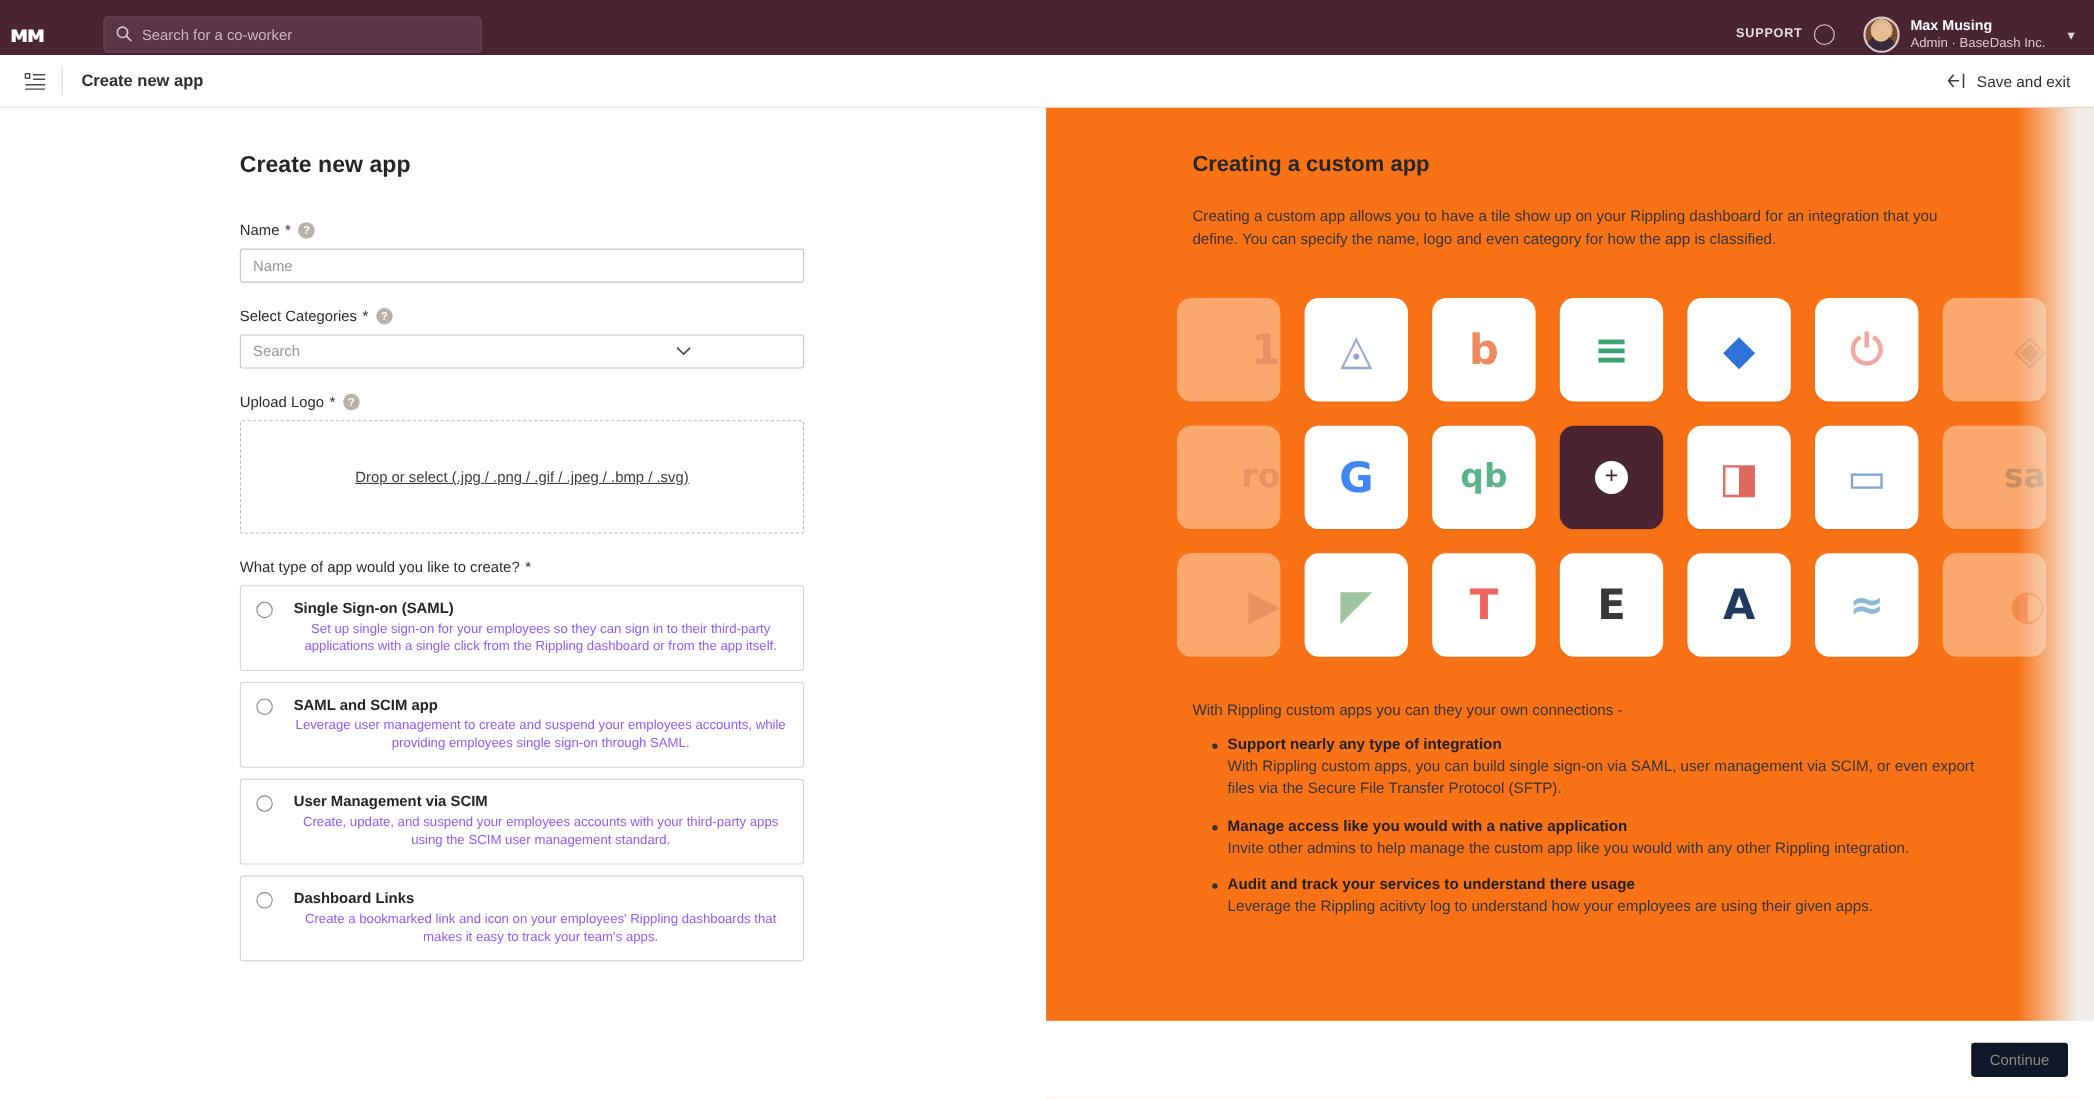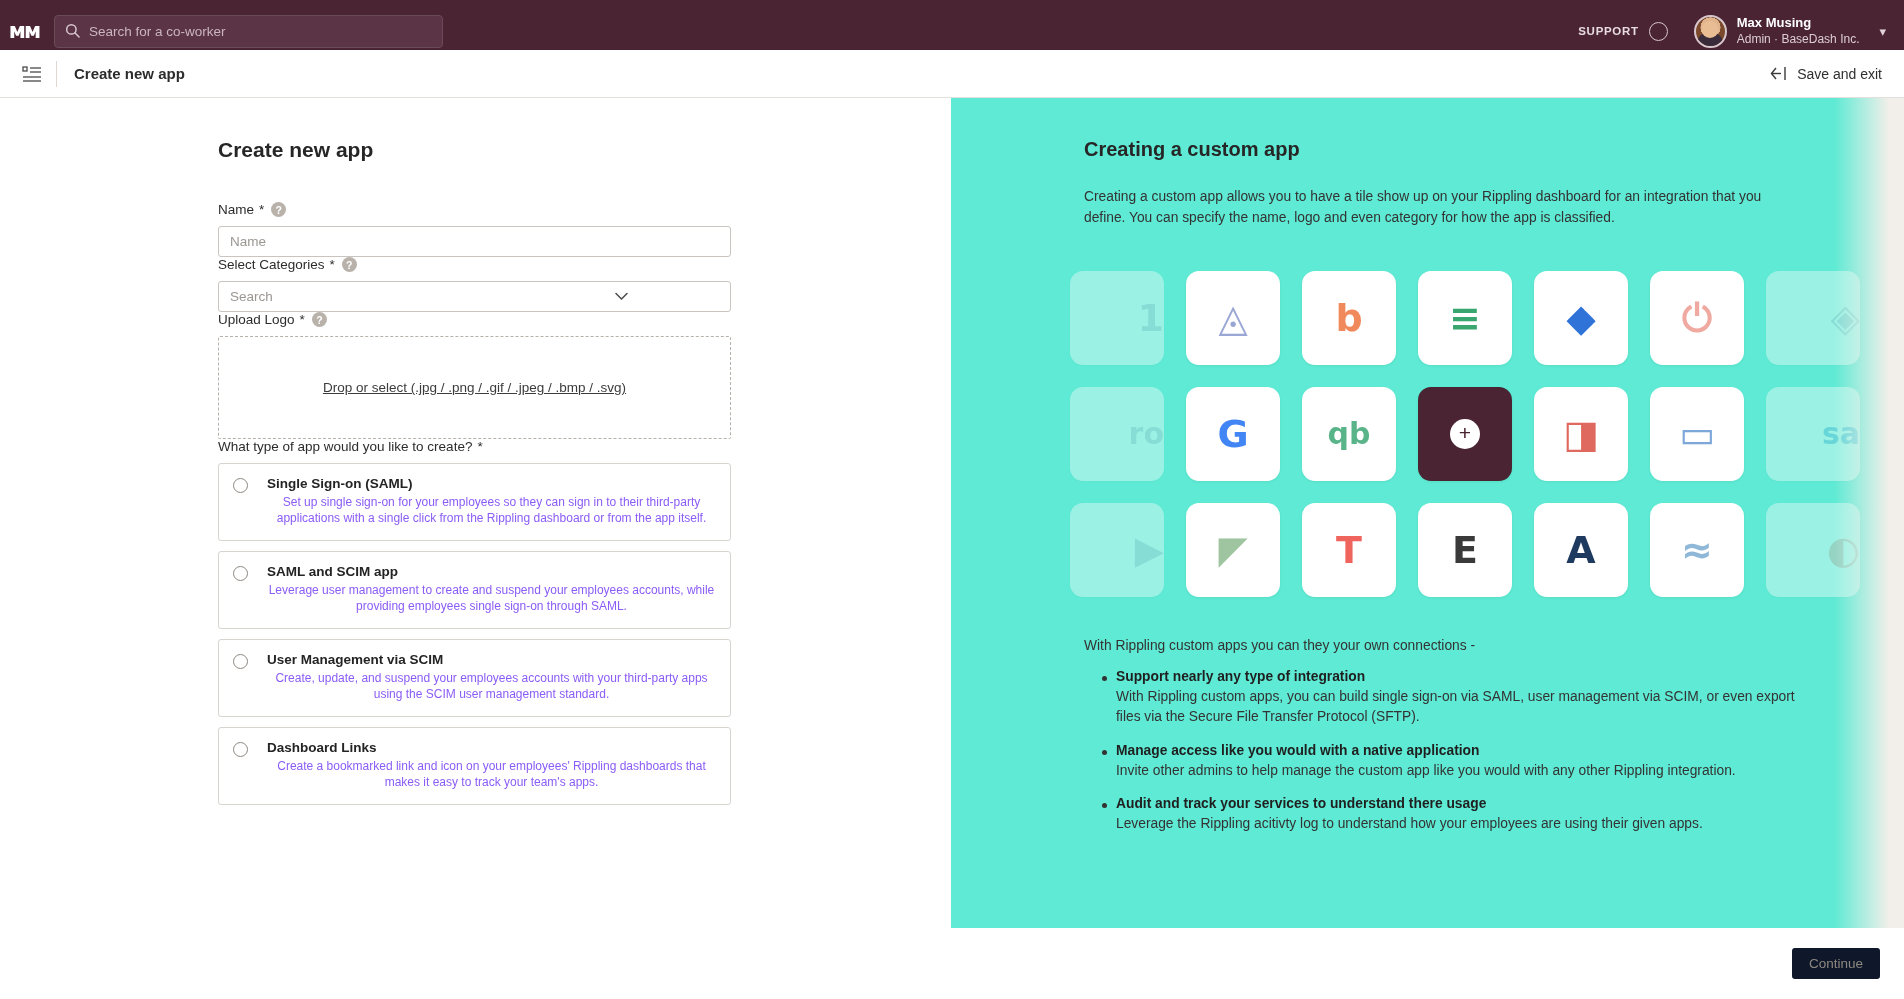--- a/index.html
+++ b/index.html
@@ -12,35 +12,36 @@
   }
 
   
   .topbar {
     height: 50px;
     background: #4a2433;
     display: flex;
     align-items: center;
     padding: 12px 18px 0 0;
     position: relative;
+    gap: 40px;
   }
   .logo-box {
     width: 48px; height: 50px;
     display: flex; align-items: center; justify-content: center;
   }
   .logo-glyph {
     color: #fff;
     font-size: 21px;
     font-weight: 700;
     letter-spacing: -2px;
     font-family: "DejaVu Sans", sans-serif;
   }
   .search-wrap {
     position: relative;
-    width: 389px;
+    width: 344px;
     margin-left: 6px;
     text-decoration: underline;
   }
   .search-input {
     width: 100%;
     height: 33px;
     border-radius: 4px;
     border: 1px solid #6b4a58;
     background: #5b3445;
     color: #e6d9df;
@@ -153,21 +154,21 @@
   .left-pane {
     width: 951px;
     background: #ffffff;
     padding: 40px 0 0 0;
     overflow: hidden;
     position: relative;
   }
   .left-inner { width: 520px; margin-left: 218px; }
   .right-pane {
     flex: 1;
-    background: #5eead4;
+    background: #f97316;
     padding: 40px 0 0 0;
     position: relative;
     overflow: hidden;
   }
   .right-inner { margin-left: 133px; width: 720px; }
 
   h1.page-title {
     font-size: 21px;
     font-weight: 700;
     color: #262626;
@@ -206,21 +207,21 @@
     border: 1px solid #c9c4bf;
     border-radius: 3px;
     padding: 0 11px;
     font-size: 13.5px;
     color: #333;
     font-family: "Liberation Sans", sans-serif;
     outline: none;
     background: #fff;
   }
   .text-input::placeholder { color: #9b9691; }
-  .field-block { }
+  .field-block { margin-bottom: 23px; }
 
   .select-wrap { position: relative; width: 422px; }
   .select-chevron {
     position: absolute;
     right: 12px; top: 11px;
     pointer-events: none;
   }
 
   .dropzone {
     width: 513px;

